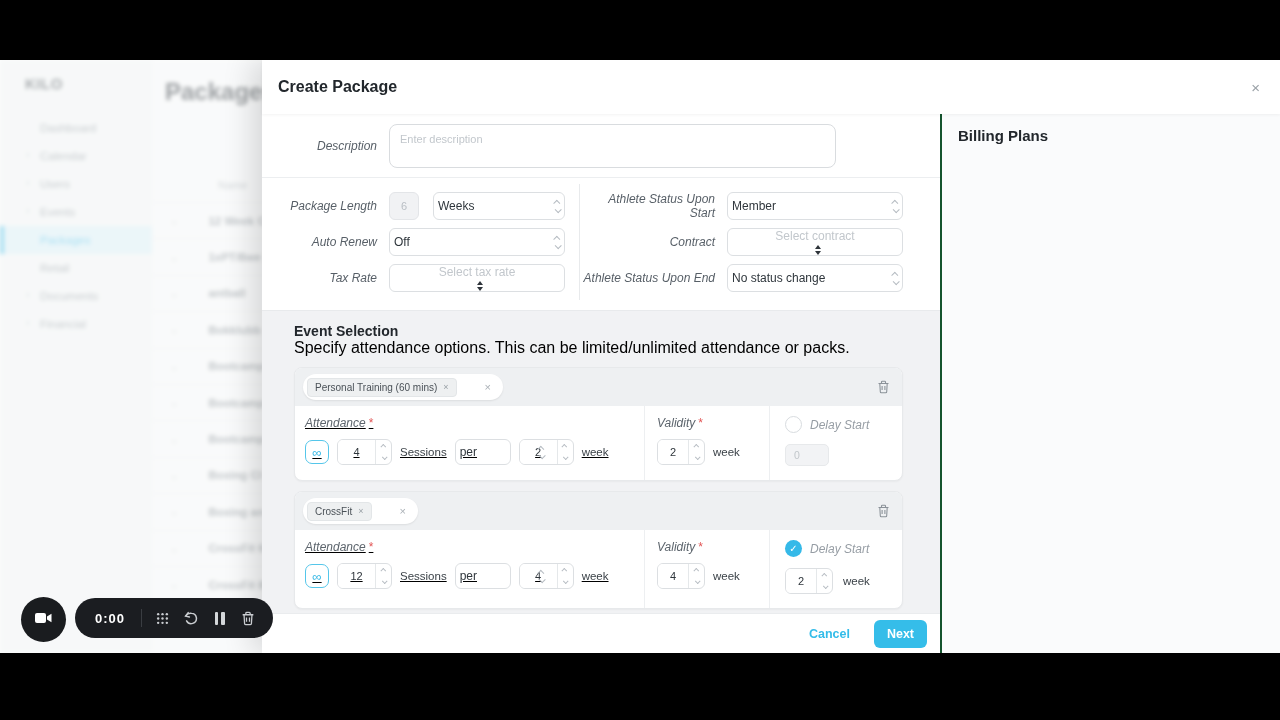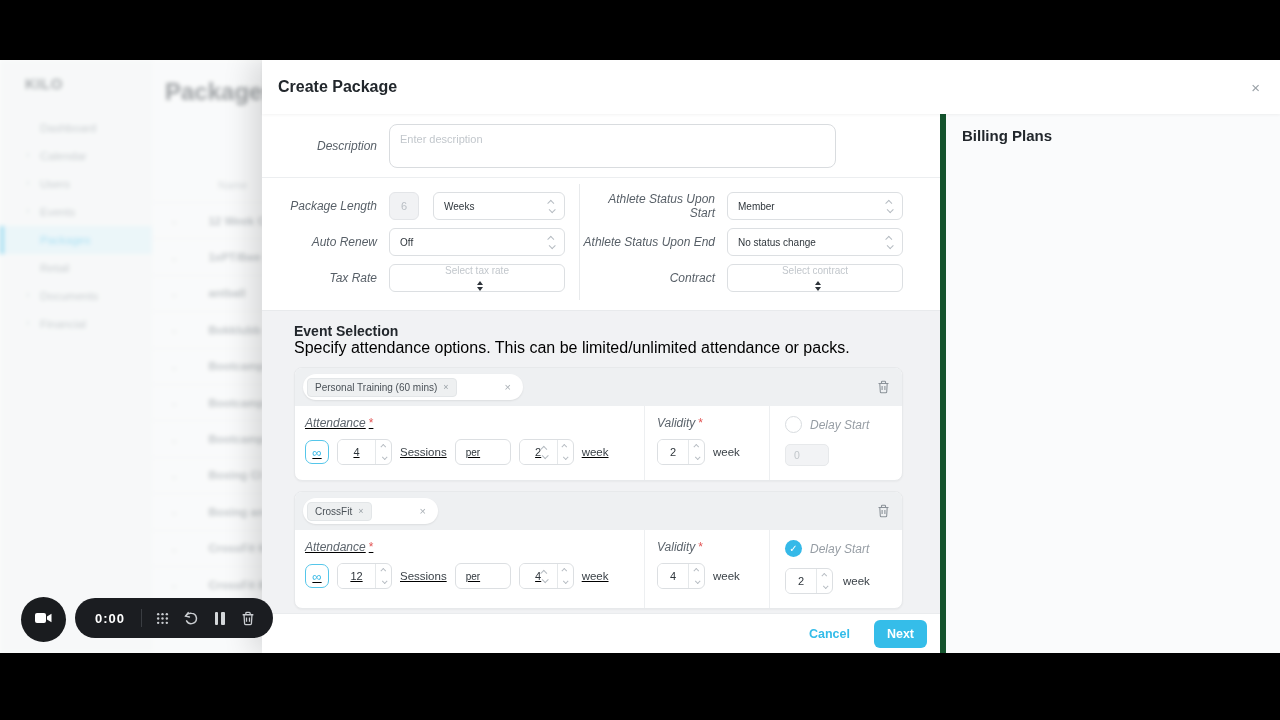--- a/index.html
+++ b/index.html
@@ -49,42 +49,42 @@
   .grid-sec { display:flex; border-bottom:1px solid #e8eaec; padding:6px 0 10px; }
   .gcol { padding:0; }
   .gcol.left { width:318px; border-right:1px solid #e8eaec; }
   .gcol.right { flex:1; }
   .grow { display:flex; align-items:center; height:28px; margin:8px 0; }
   .gcol.right .flabel { flex:0 0 135px; }
 
   .dis-input { margin-left:12px; width:30px; height:28px; background:#f1f2f4; border:1px solid #e3e5e8;
     border-radius:6px; color:#b9bec4; text-align:center; font-size:11px; outline:none; }
   .select { height:28px; border:1px solid #dcdfe2; border-radius:6px; background:#fff; display:flex;
-    align-items:center; padding:0 10px; font-size:10px; color:#2f363c; cursor:pointer; }
+    align-items:center; padding:0 4px; font-size:12px; color:#2f363c; cursor:pointer; }
   .select.ph { color:#c2c7cc;flex-direction:column; }
   .select .grower { flex:1; }
   .chevs { display:flex; flex-direction:column; align-items:center; gap:3px; margin-left:6px; }
   .cv { width:5px; height:5px; border-left:1.3px solid #b6bcc2; border-top:1.3px solid #b6bcc2; }
   .cv.up { transform:rotate(45deg) translateY(1px); }
   .cv.dn { transform:rotate(225deg) translateY(1px); }
   .tris { display:flex; flex-direction:column; align-items:center; gap:2px; margin-left:6px; }
   .tri-up { width:0; height:0; border-left:3.5px solid transparent; border-right:3.5px solid transparent;
     border-bottom:4.5px solid #2e343a; }
   .tri-dn { width:0; height:0; border-left:3.5px solid transparent; border-right:3.5px solid transparent;
     border-top:4.5px solid #2e343a; }
 
   
   .event-area { flex:1; padding:12px 32px 0; overflow:hidden; }
   .es-title { font-size:14px; font-weight:700; color:#22272c; }
   .es-sub { font-size:16px; color:#000000; }
   .card { width:609px; background:#fff; border:1px solid #e7e9eb; border-radius:8px; margin-top:10px;
     box-shadow:0 1px 2px rgba(0,0,0,.04); overflow:hidden; }
   .card-head { height:38px; background:#eef0f2; display:flex; align-items:center; padding:0 12px 0 8px; }
   .mselect { background:#fff; border-radius:14px; height:26px; display:flex; align-items:center;
-    padding:0 12px 0 4px; box-shadow:0 1px 2px rgba(0,0,0,.08);gap:20px; }
+    padding:0 12px 0 4px; box-shadow:0 1px 2px rgba(0,0,0,.08); }
   .chip { background:#eef0f1; border:1px solid #e3e6e8; border-radius:4px; height:19px; display:flex;
     align-items:center; padding:0 7px; font-size:10px; color:#4a5157; gap:6px; white-space:nowrap; }
   .chip .x { color:#9aa1a7; font-size:9px; }
   .clear-x { color:#aab0b6; font-size:11px; margin-left:28px; }
   .trash { margin-left:auto; color:#8b9299; display:flex; cursor:pointer; }
   .card-body { display:flex; }
   .col-att { width:349px; padding:10px 0 14px 10px;text-decoration:underline; }
   .col-val { width:125px; border-left:1px solid #edeff1; padding:10px 0 14px 12px; }
   .col-delay { flex:1; border-left:1px solid #edeff1; padding:10px 12px 14px 15px; }
   .col-label { font-style:italic; font-size:12px; color:#5d656d; margin-bottom:9px; }
@@ -108,21 +108,21 @@
   .delay-ctrls { margin-top:11px; display:flex; align-items:center; gap:10px; }
   .dis-box { width:44px; height:22px; background:#f2f3f5; border:1px solid #e7e9eb; border-radius:5px;
     color:#c2c7cb; font-size:10.5px; padding-left:8px; outline:none; }
 
   .form-footer { flex:0 0 40px; background:#fff; border-top:1px solid #eaecee; display:flex;
     align-items:center; justify-content:flex-end; gap:24px; padding-right:13px; }
   .cancel { color:#33bce9; font-size:12.5px; font-weight:700; background:none; border:none; cursor:pointer; }
   .next-btn { background:#35bde9; color:#fff; border:none; border-radius:6px; height:28px; padding:0 13px;
     font-size:12.5px; font-weight:700; cursor:pointer; }
 
-  .billing { width:340px; background:#fafbfc; border-left:6px solid #14532d; padding:13px 16px 8px; }
+  .billing { width:340px; background:#fafbfc; border-left:2px solid #14532d; padding:13px 16px 8px; }
   .billing h2 { font-size:15px; font-weight:700; color:#22272c; }
   .billing p { font-size:12px; color:#b4bac0; margin-top:5px; }
 
   
   .rec-circle { position:absolute; left:21px; top:597px; width:45px; height:45px; border-radius:50%;
     background:#1a1c1f; display:flex; align-items:center; justify-content:center; z-index:10; cursor:pointer; }
   .rec-pill { position:absolute; left:75px; top:598px; width:198px; height:40px; border-radius:22px;
     background:#1b1d21; display:flex; align-items:center; padding:0 17px 0 20px; gap:13px; z-index:10; }
   .rec-time { color:#fff; font-size:13px; font-weight:700; letter-spacing:1px; width:36px; }
   .vdiv { width:1px; height:18px; background:#3a3d42; }
@@ -287,38 +287,38 @@
               <div class="select" style="margin-left:12px; width:176px;">
                 <span>Member</span>
                 <span class="grower"></span>
                 <span class="chevs">
                     <i class="cv up"></i>
                     <i class="cv dn"></i>
                   </span>
               </div>
             </div>
             <div class="grow">
+              <div class="flabel">Contract</div>
+              <div class="select ph" style="margin-left:12px; width:176px;">
+                <span>Select contract</span>
+                <span class="grower"></span>
+                <span class="tris">
+                    <i class="tri-up"></i>
+                    <i class="tri-dn"></i>
+                  </span>
+              </div>
+            </div>
+            <div class="grow">
               <div class="flabel">Athlete Status Upon End</div>
               <div class="select" style="margin-left:12px; width:176px;">
                 <span>No status change</span>
                 <span class="grower"></span>
                 <span class="chevs">
                     <i class="cv up"></i>
                     <i class="cv dn"></i>
-                  </span>
-              </div>
-            </div>
-            <div class="grow">
-              <div class="flabel">Contract</div>
-              <div class="select ph" style="margin-left:12px; width:176px;">
-                <span>Select contract</span>
-                <span class="grower"></span>
-                <span class="tris">
-                    <i class="tri-up"></i>
-                    <i class="tri-dn"></i>
                   </span>
               </div>
             </div>
           </div>
         </div>
 
         <div class="event-area">
           <div class="es-title">Event Selection</div>
           <div class="es-sub">Specify attendance options. This can be limited/unlimited attendance or packs.</div>
 

